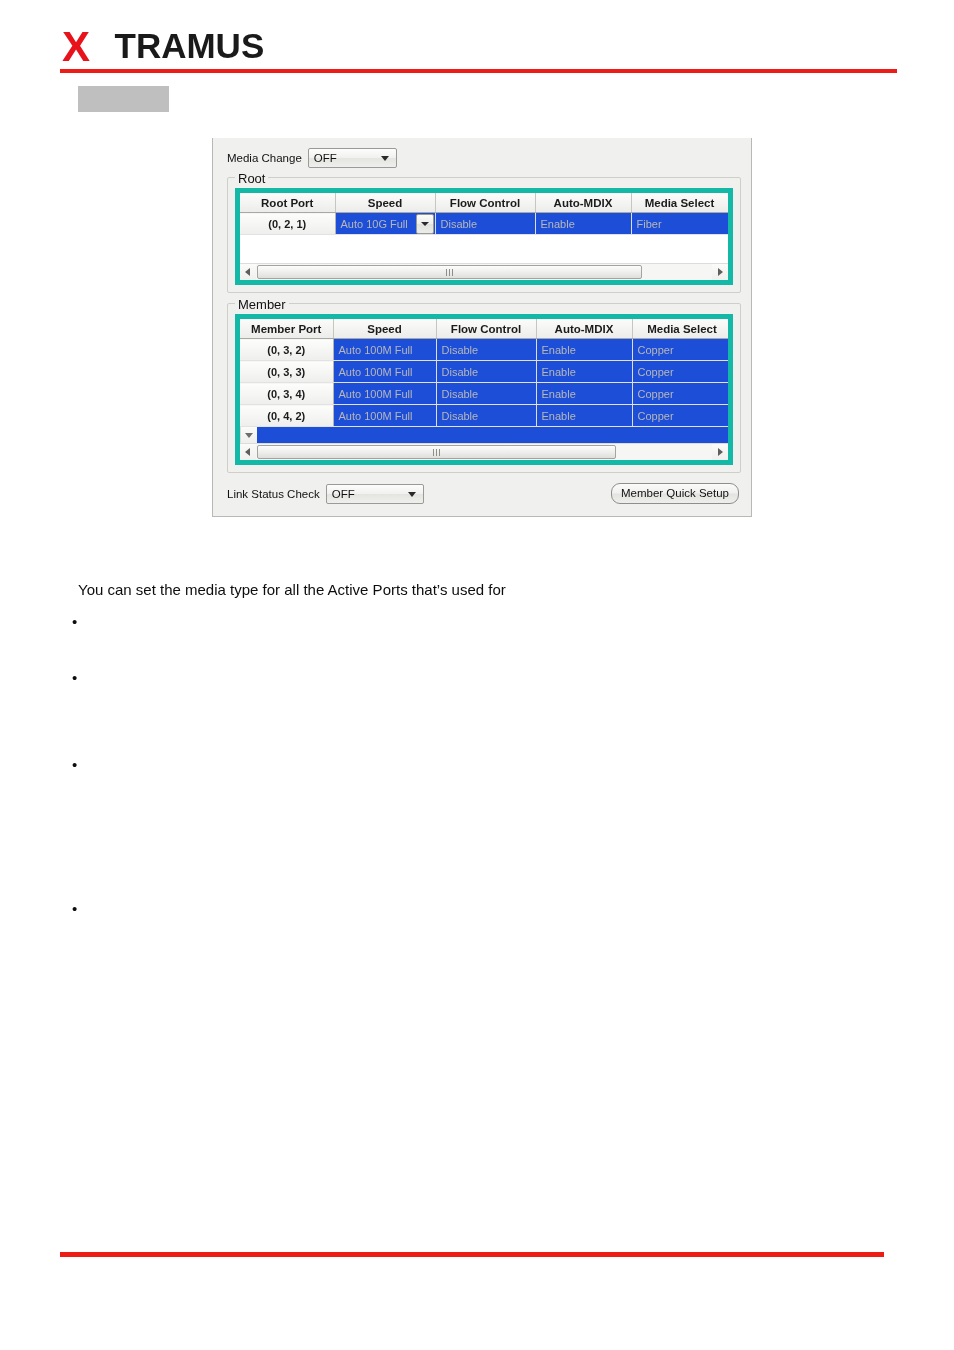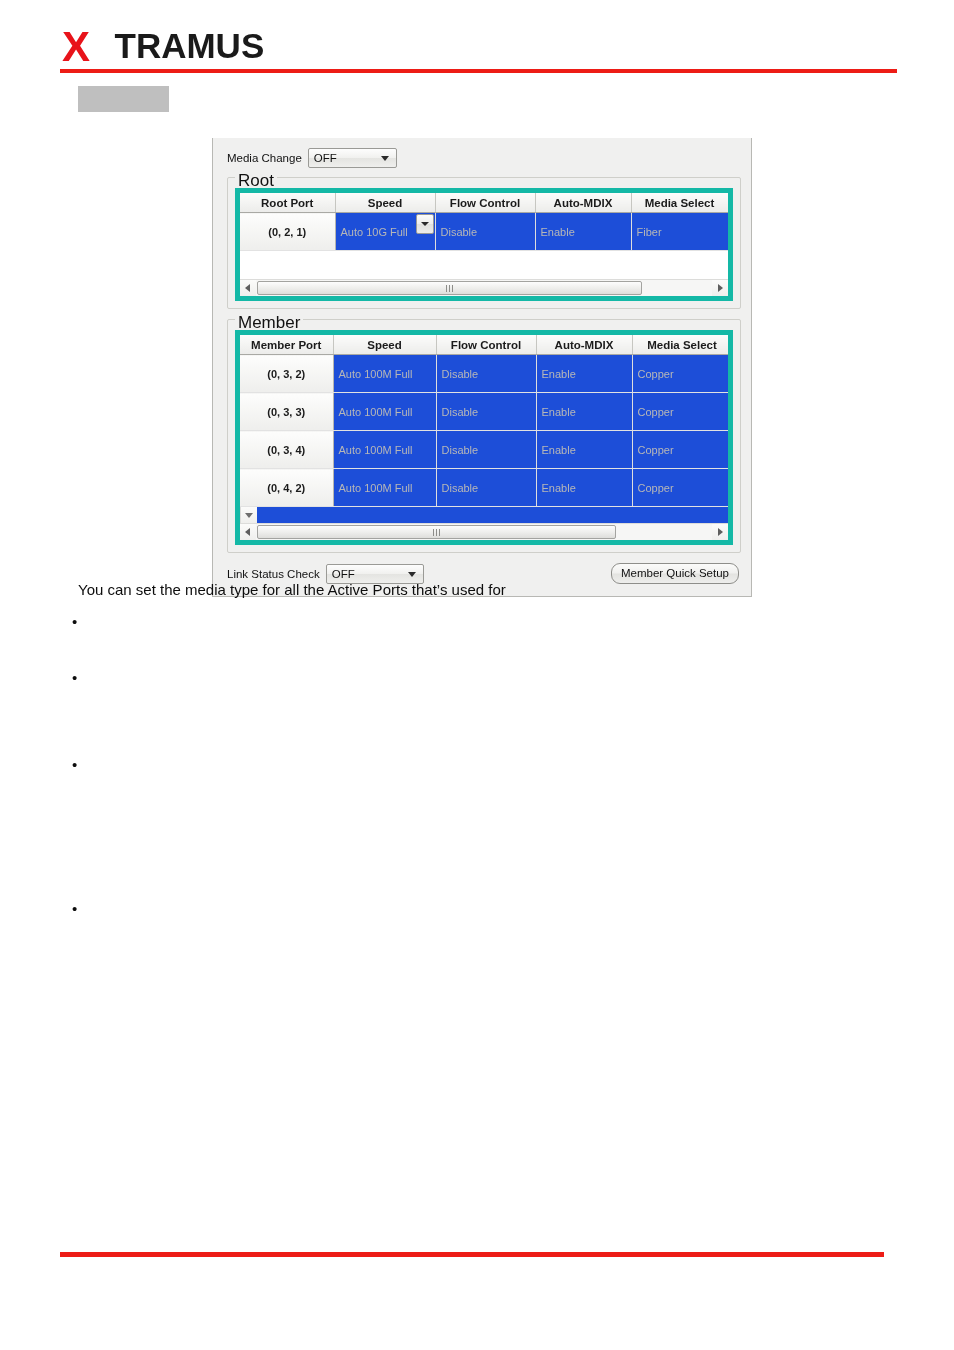--- a/index.html
+++ b/index.html
@@ -161,21 +161,21 @@
     margin: 0 0 10px 2px;
     padding: 10px 7px 7px 7px;
     box-sizing: border-box;
   }
   .group > .legend {
     position: absolute;
     top: -7px;
     left: 7px;
     background: #f0f0ef;
     padding: 0 3px;
-    font-size: 17px;
+    font-size: 13px;
     color: #111;
   }
 
   
   .gridwrap {
     border: 5px solid #14b8a6;
     background: #1d4ed8;
     box-sizing: border-box;
     position: relative;
     overflow: hidden;
@@ -197,21 +197,21 @@
     font-size: 11.5px;
     font-weight: bold;
     color: #1b1b1b;
     text-align: center;
     padding: 0;
   }
   table.grid td {
     height: 21px;
     border-right: 1px solid #dedede;
     border-bottom: 1px solid #e2e2e2;
-    padding: 8px 5px;
+    padding: 0 5px;
     color: #b7b7b7;
     white-space: nowrap;
     overflow: hidden;
   }
   table.grid td.portcell {
     text-align: center;
     font-weight: bold;
     color: #1b1b1b;
     background: linear-gradient(to bottom, #fdfdfc 0%, #eeeeec 100%);
     border-right: 1px solid #b6b6b1;

